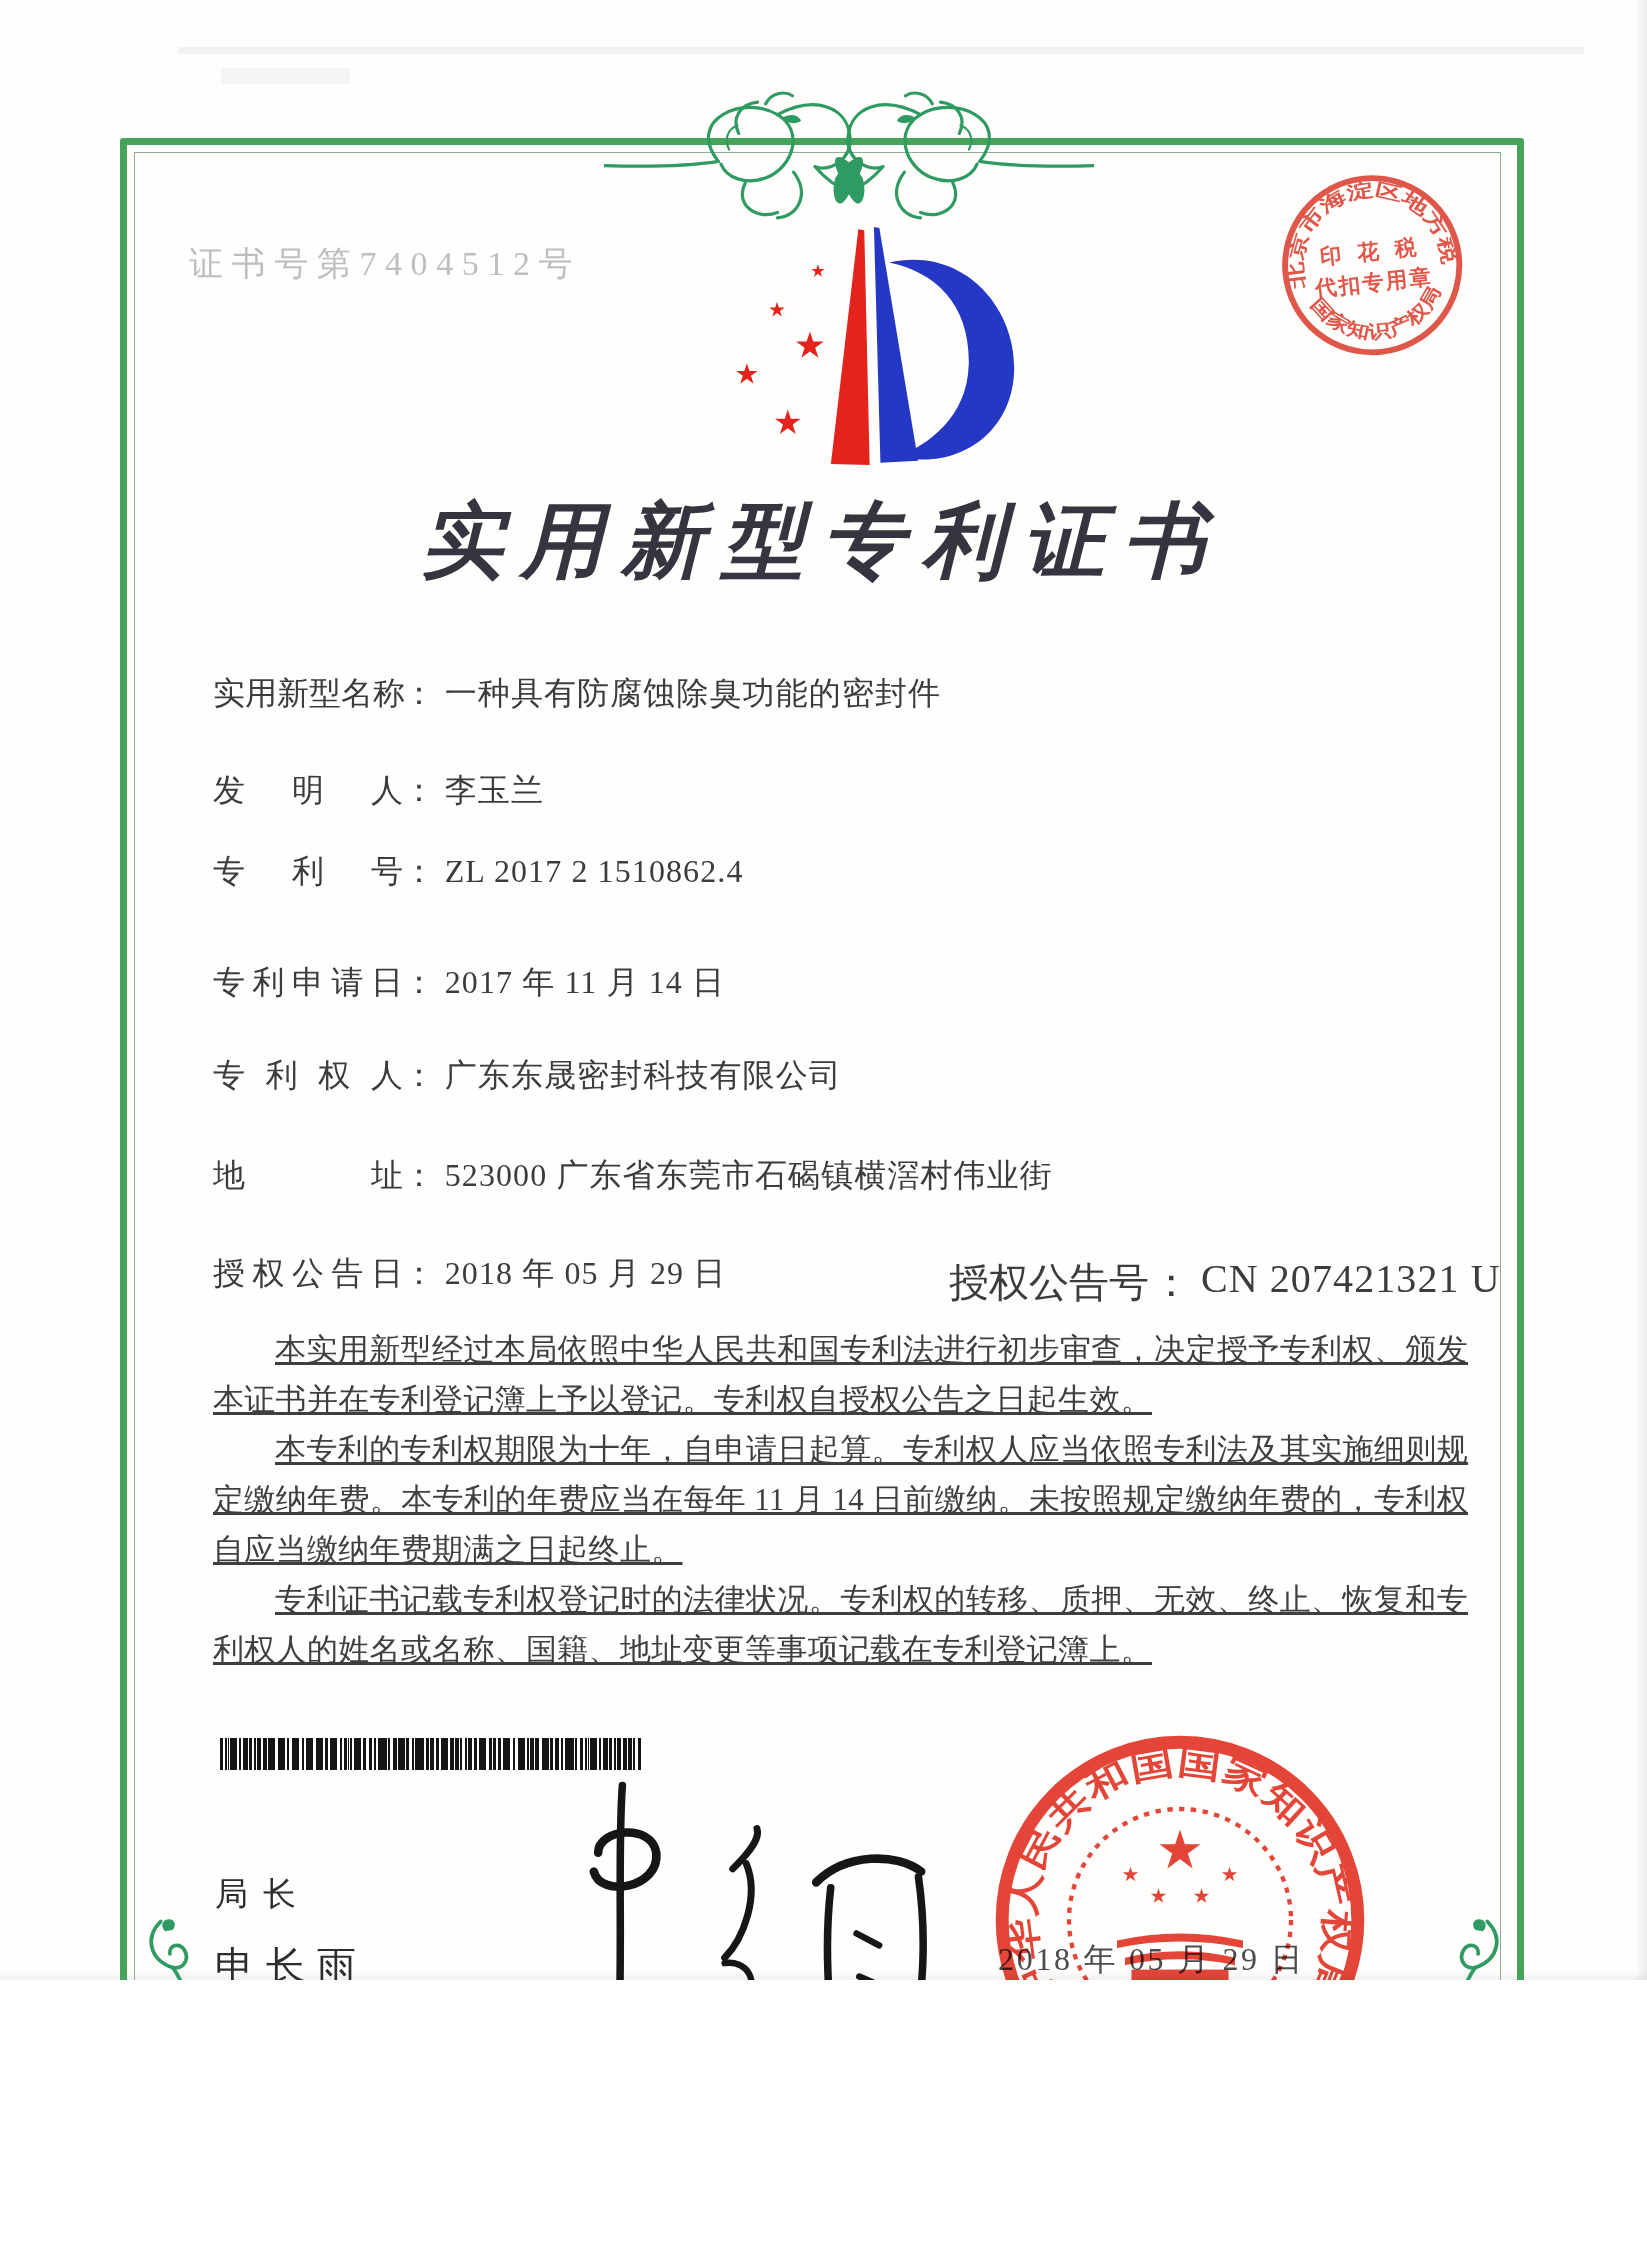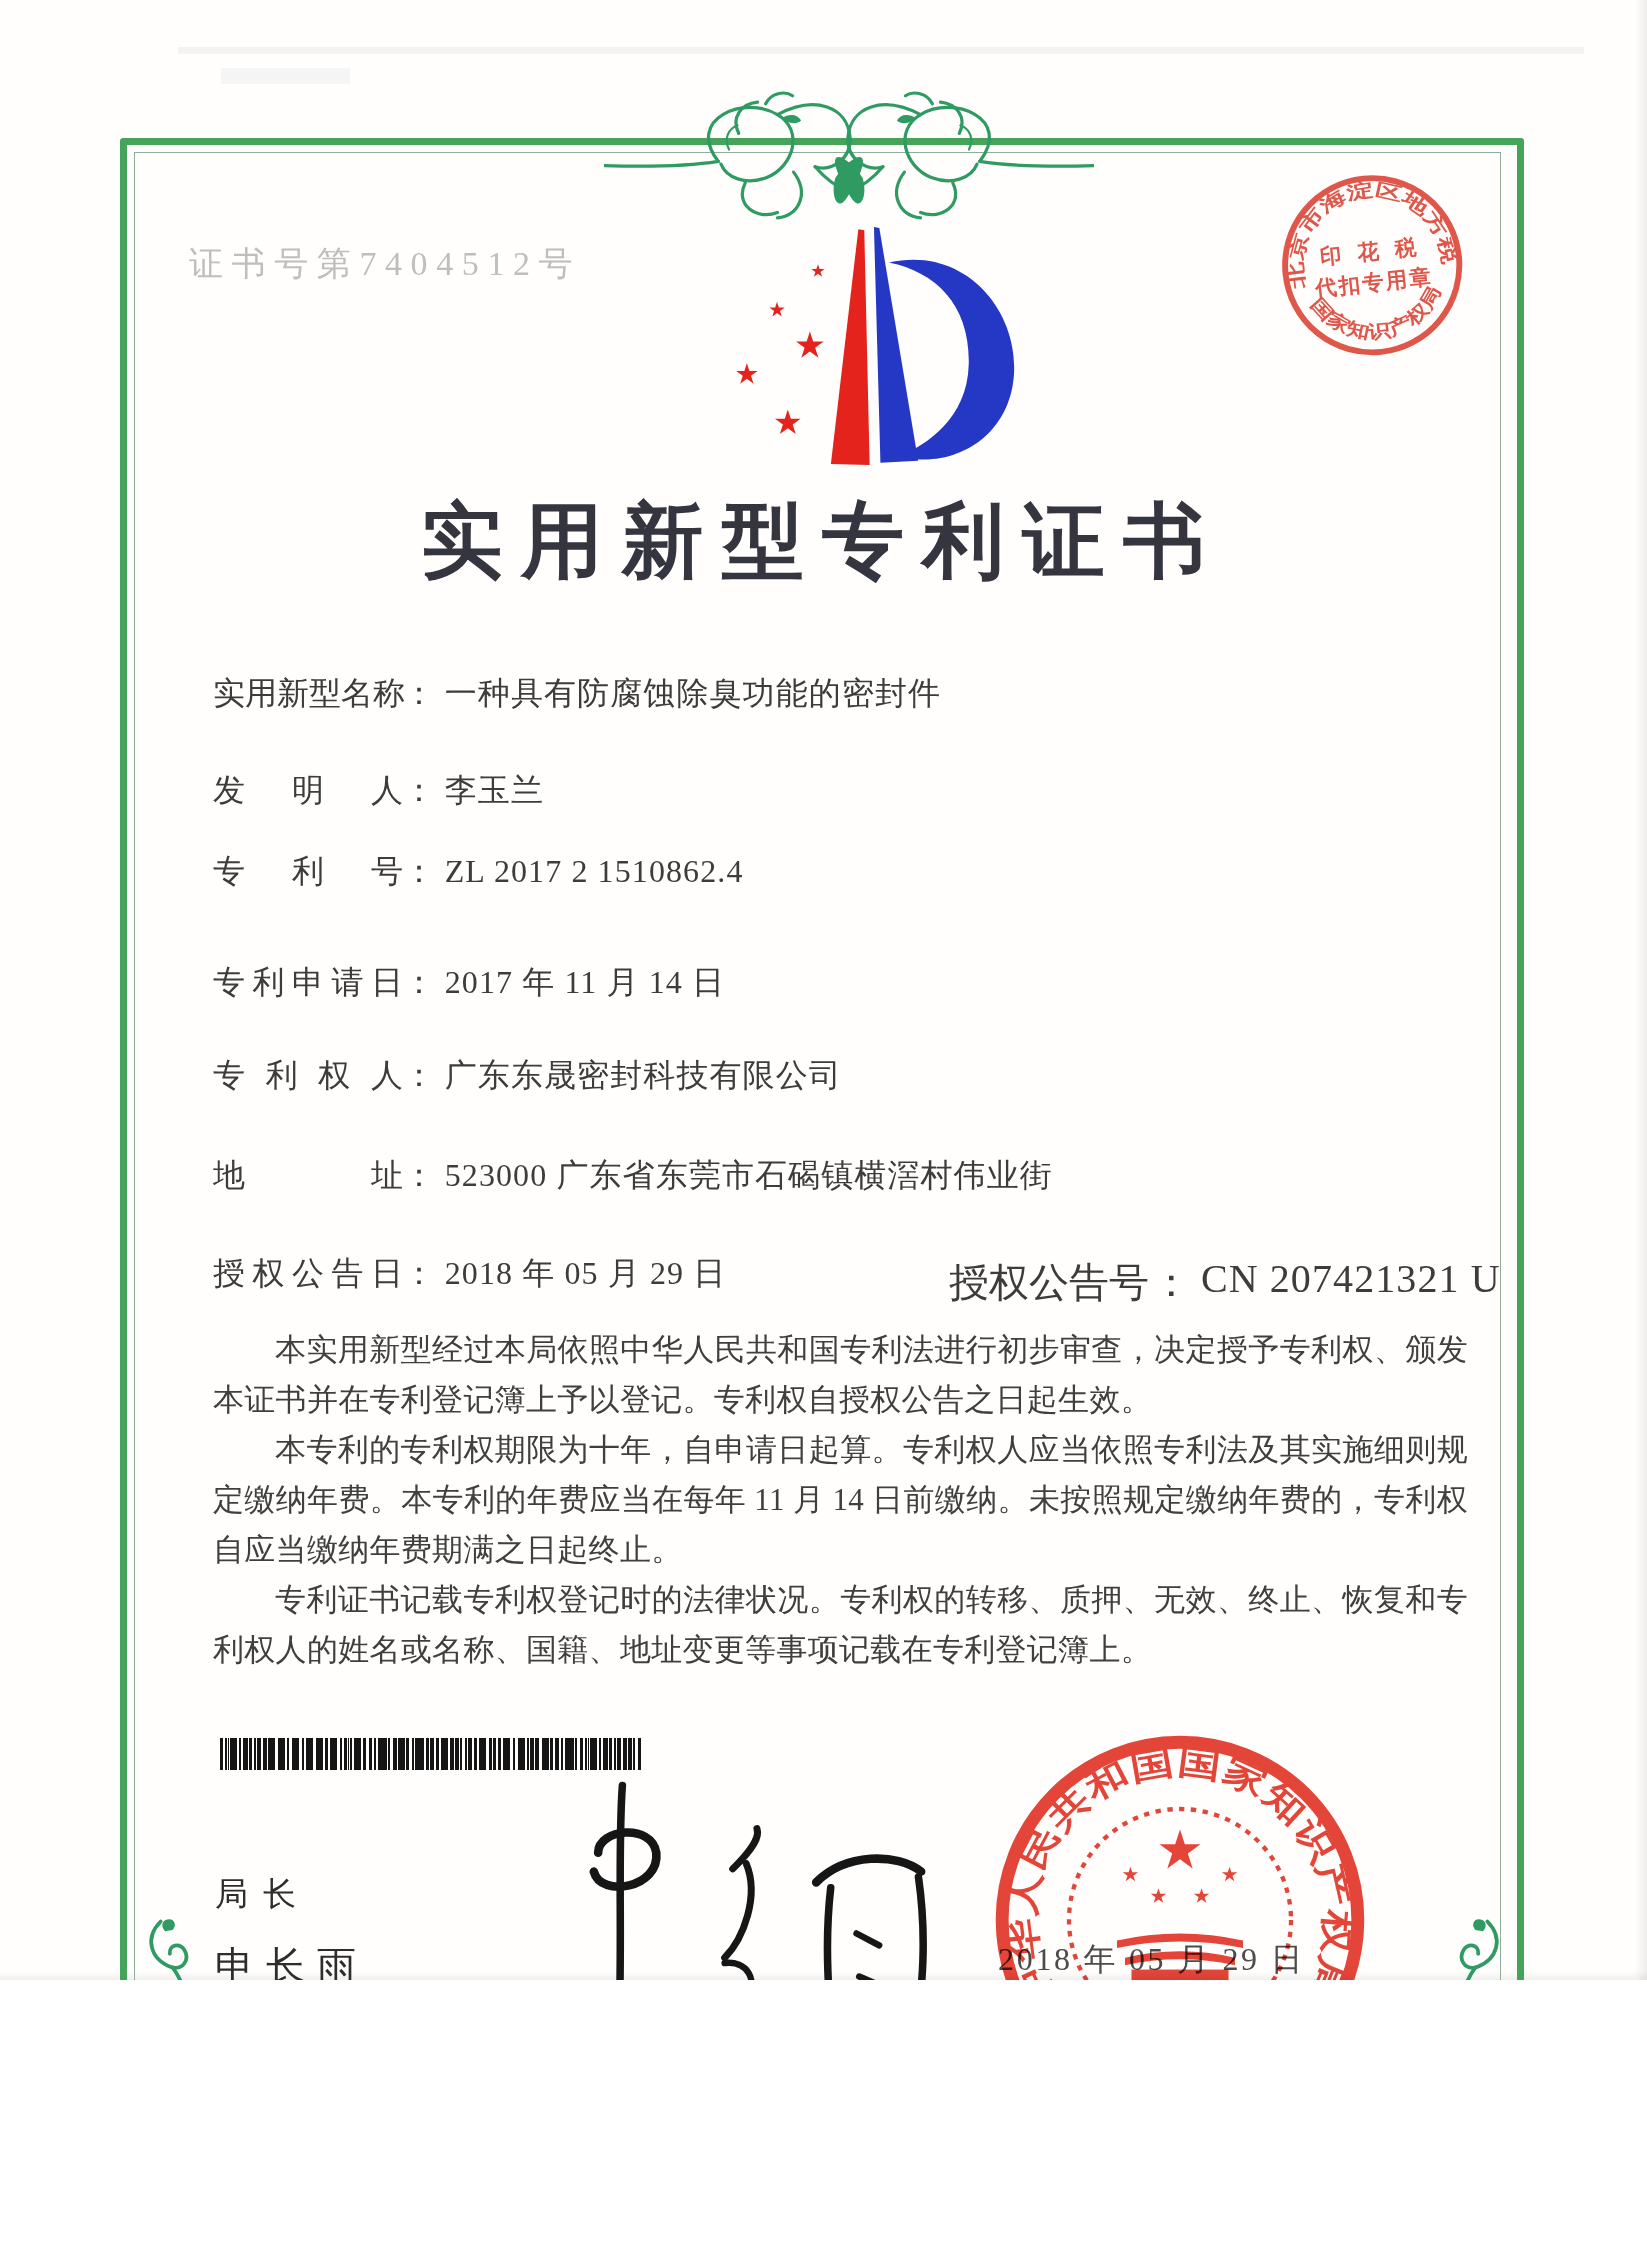--- a/index.html
+++ b/index.html
@@ -22,37 +22,37 @@
   .flourish.bl{left:97px;top:1915px;}
   .flourish.br{left:1249px;top:1915px;transform:scaleX(-1);}
 
   .cert-number{
     position:absolute;left:189px;top:241px;font-size:34px;letter-spacing:8.6px;
     color:#a9a9a9;opacity:.75;white-space:nowrap;
   }
   .logo{position:absolute;left:695px;top:213px;width:345px;height:280px;}
   .title{
     position:absolute;left:120px;top:487px;width:1404px;text-align:center;
-    font-size:82px;font-weight:700;letter-spacing:18.3px;color:#34353f;white-space:nowrap;
+    font-size:82px;font-weight:700;letter-spacing:18.3px;color:#34353f;white-space:nowrap;font-style:italic;
   }
 
   .field-row{position:absolute;left:213px;width:1293px;font-size:32px;line-height:1.15;white-space:nowrap;color:#3c3c3c;}
   .field-label{display:inline-block;width:190px;text-align:justify;text-align-last:justify;vertical-align:top;}
   .field-colon{display:inline-block;vertical-align:top;}
   .field-value{display:inline-block;margin-left:9.7px;vertical-align:top;letter-spacing:1.1px;}
   .row-1{top:675px;} .row-2{top:772px;} .row-3{top:824px;margin-top:29px;}
   .row-4{top:964px;} .row-5{top:1057px;} .row-6{top:1157px;} .row-7{top:1255px;}
   .grant-no{position:absolute;left:949px;top:1255px;font-size:40px;white-space:nowrap;color:#3c3c3c;}
   .grant-no .field-colon{margin-left:2.2px;}
 
   .body-text{
     position:absolute;left:213px;top:1325px;width:1255px;
     font-size:31px;line-height:50px;text-align:justify;color:#3f3f3f;letter-spacing:0.3px;
   }
-  .body-text p{margin:0;text-indent:2em;}
+  .body-text p{margin:0;text-indent:2em;text-decoration:underline;}
 
   .barcode{
     position:absolute;left:220px;top:1738px;width:421px;height:32px;
     background:
       repeating-linear-gradient(90deg,#151515 0 2.2px,transparent 2.2px 4.8px),
       repeating-linear-gradient(90deg,#151515 0 1.6px,transparent 1.6px 7.5px),
       repeating-linear-gradient(90deg,#151515 0 3.2px,transparent 3.2px 12.4px);
   }
   .signer-title{position:absolute;left:215px;top:1872px;font-size:33px;letter-spacing:15px;color:#2d2d2d;}
   .signer-name{position:absolute;left:215px;top:1939px;font-size:39px;letter-spacing:12px;color:#2d2d2d;}

